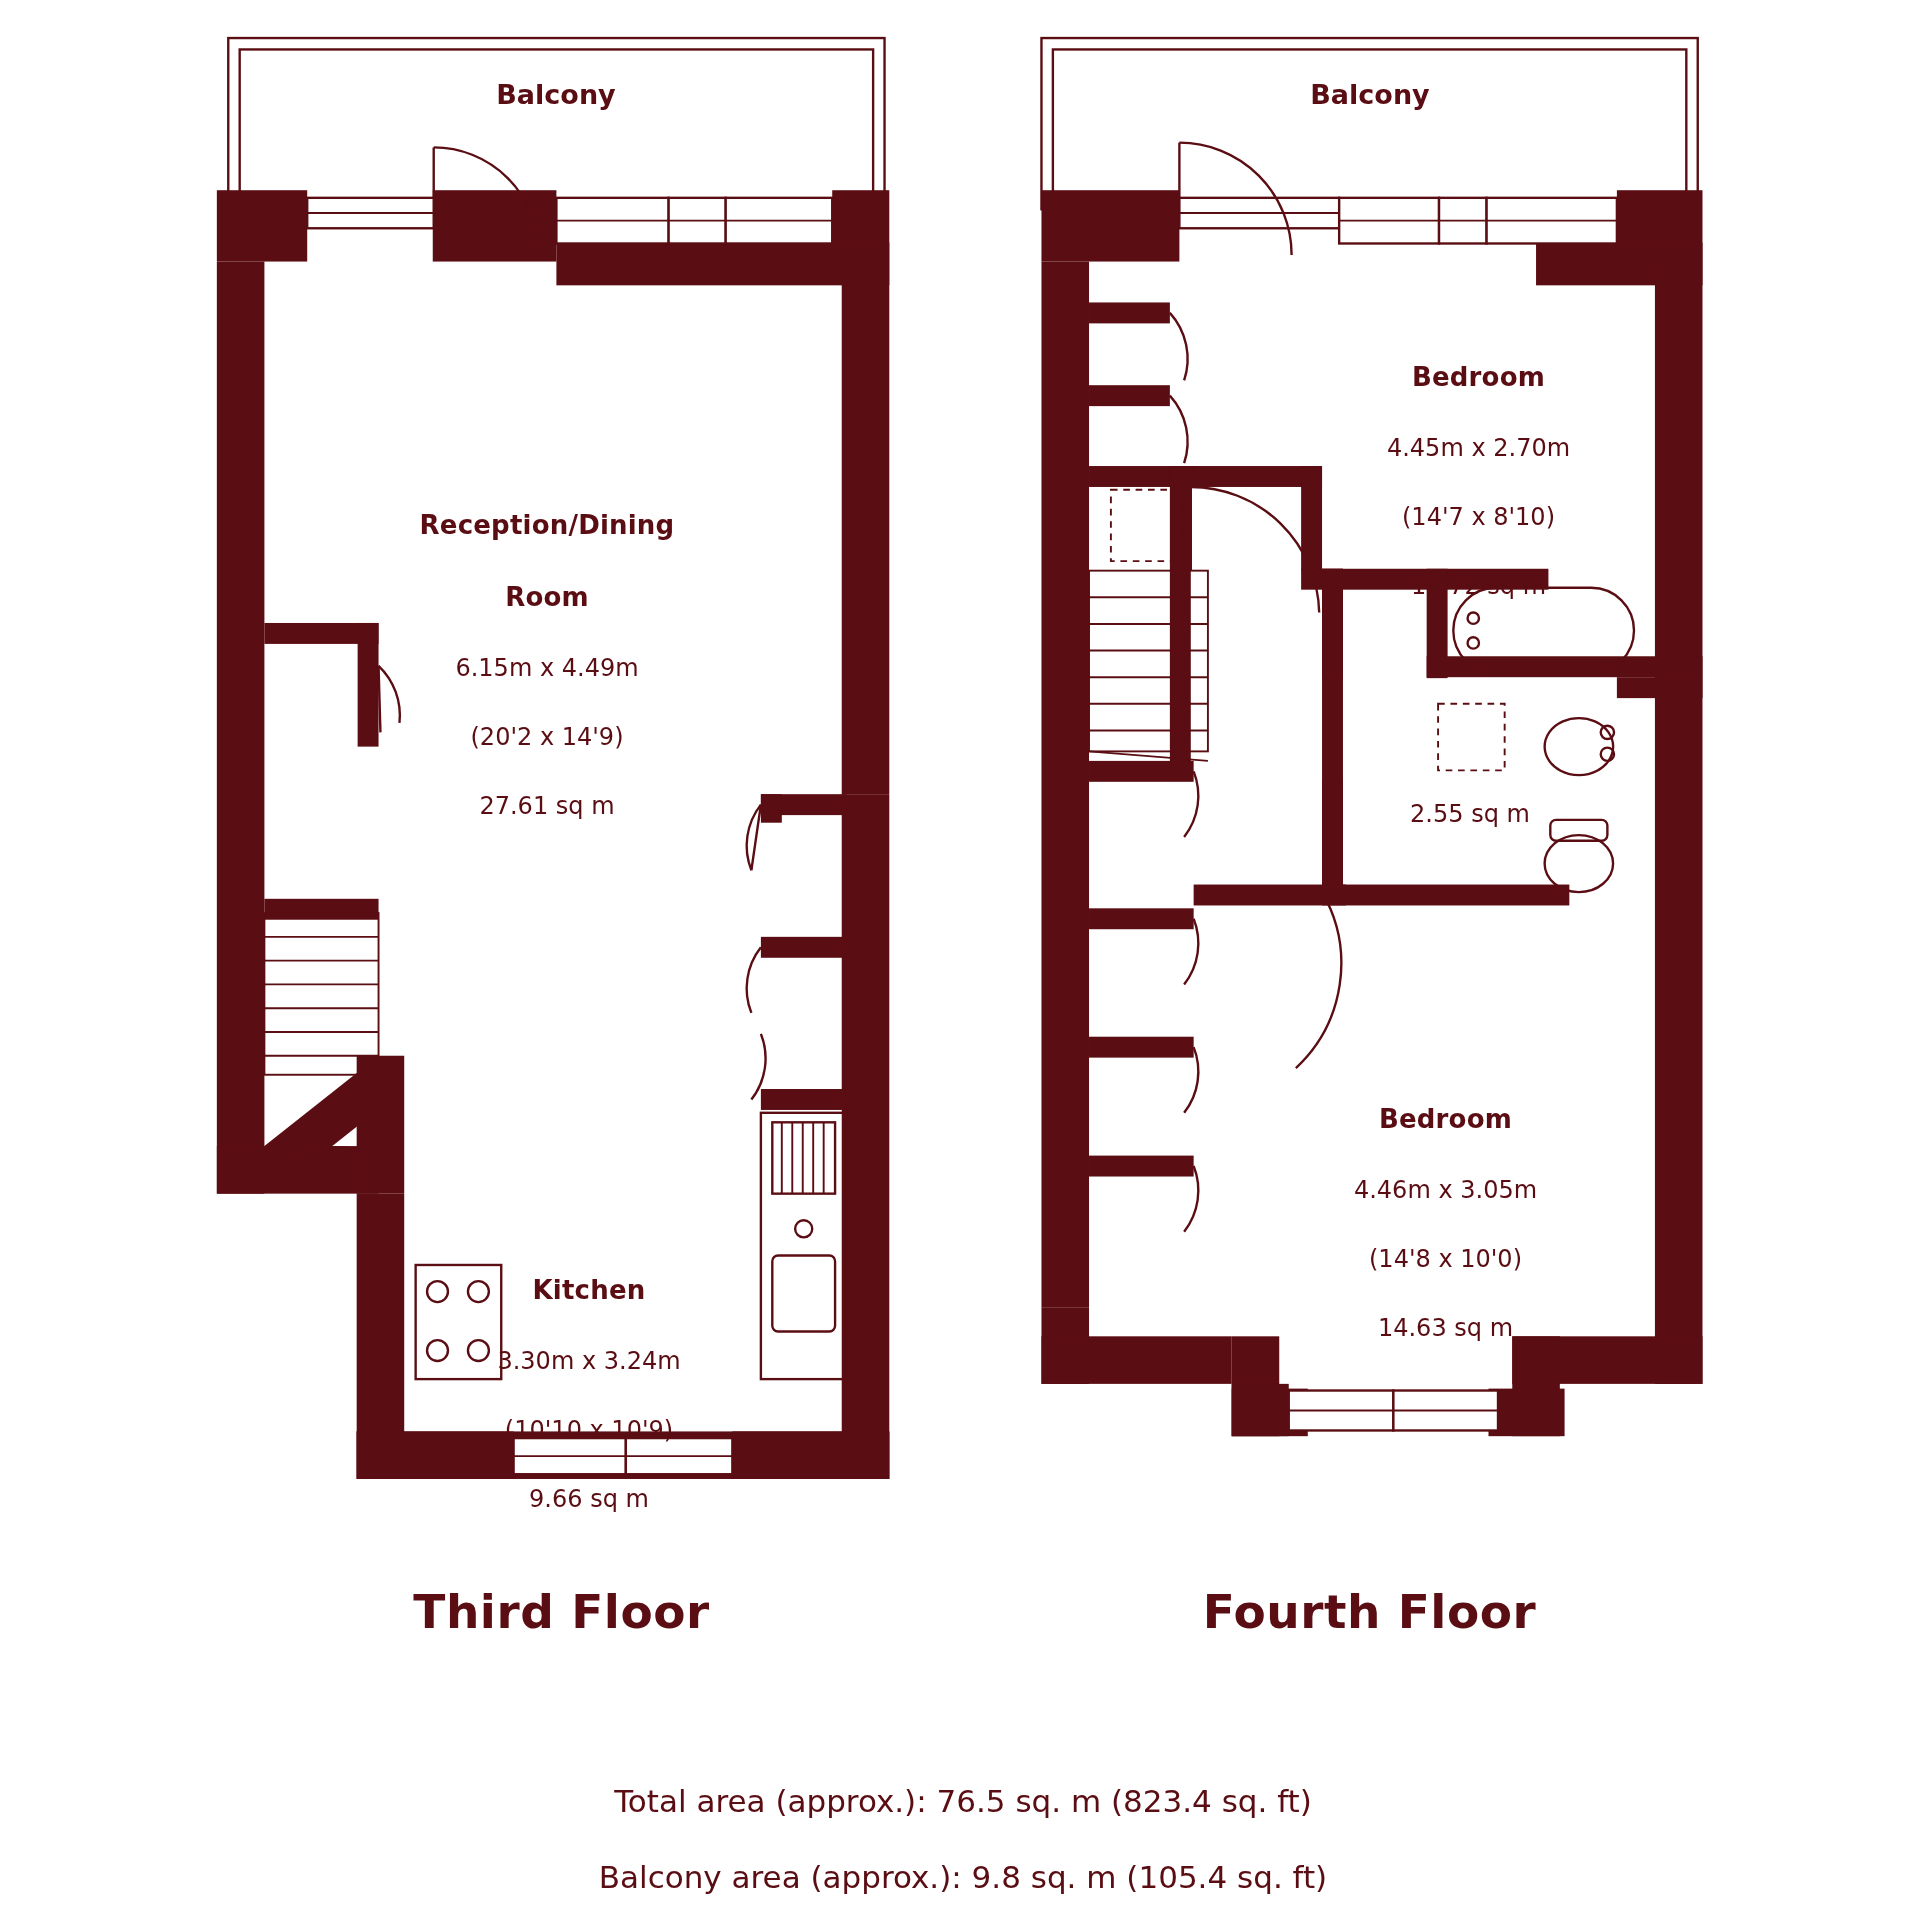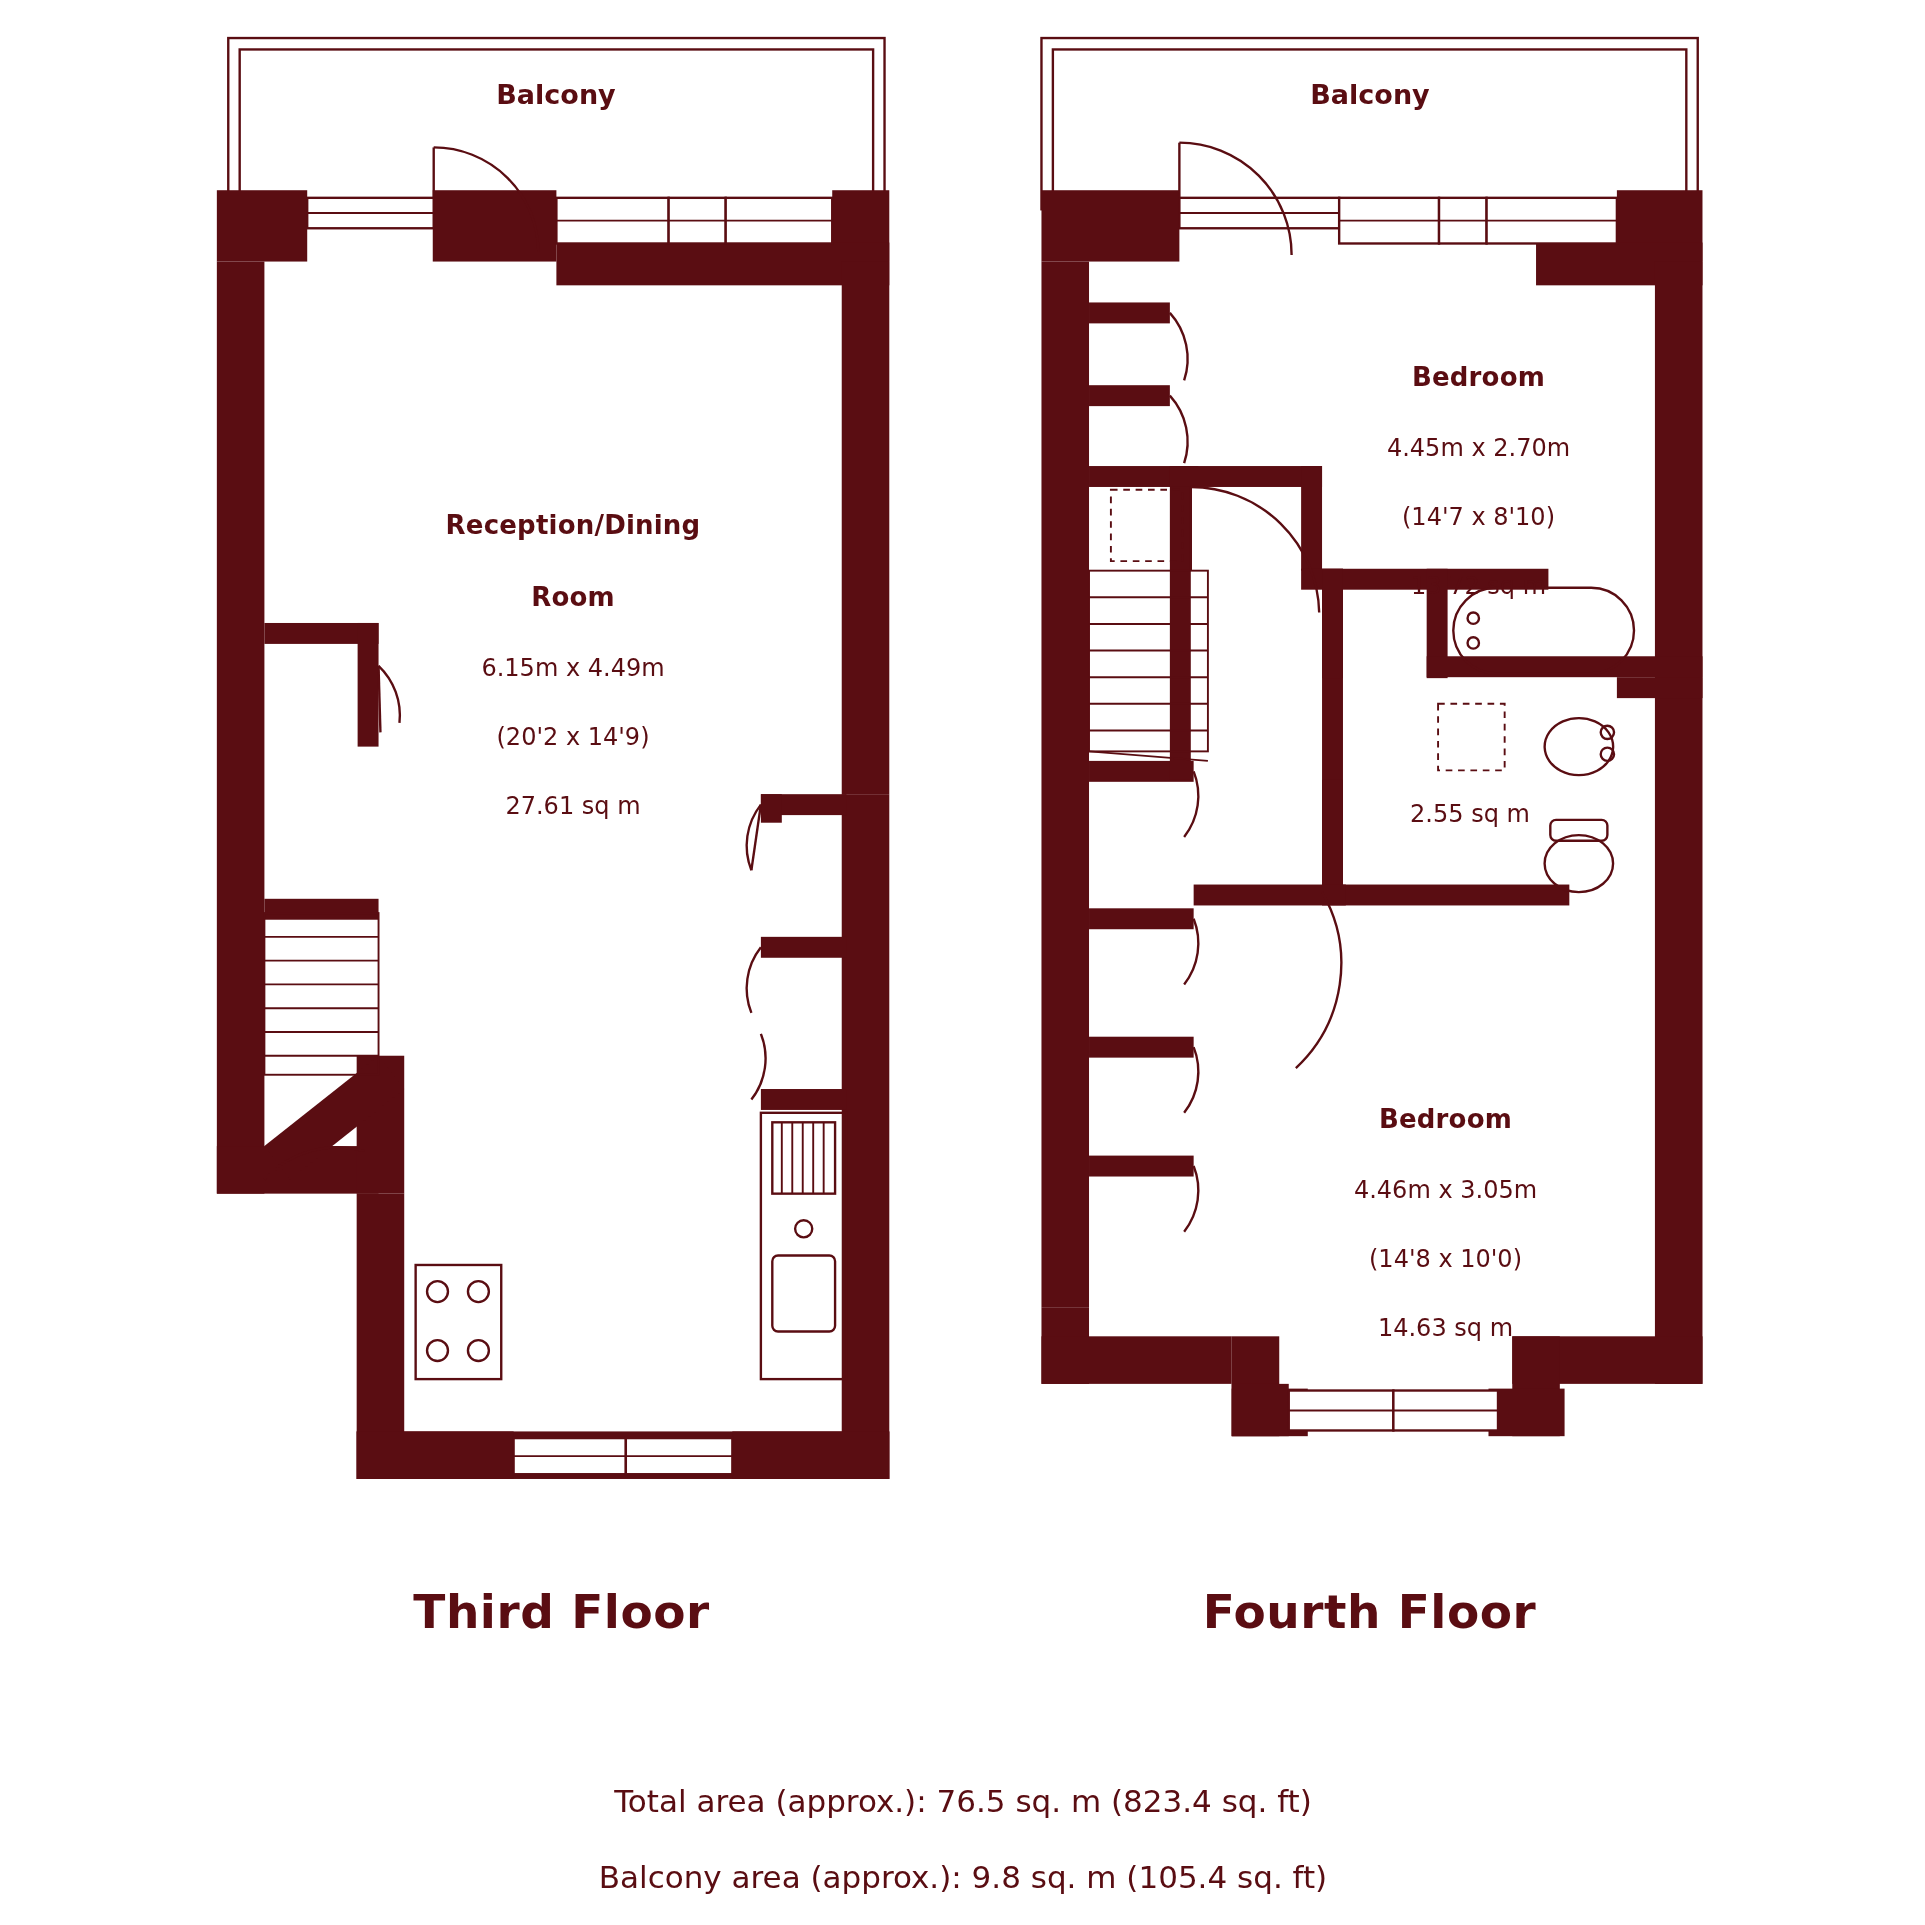--- a/index.html
+++ b/index.html
@@ -287,28 +287,34 @@
         <path d="M 1255 1101 A 70 70 0 0 1 1245 1170" class="door"></path>
         <path d="M 1255 1226 A 70 70 0 0 1 1245 1295" class="door"></path>
       </g>
     </g>
   </svg>
 
   <div class="label balcony-label" style="left:380px; top:78px; width:352px;">Balcony</div>
 
   <div class="label balcony-label" style="left:1194px; top:78px; width:352px;">Balcony</div>
 
-  <div class="label" style="left:354px; top:471px; width:438px;">
+  <div class="label" style="left:328px; top:471px; width:438px;">
     <div class="nm">Reception/Dining</div>
     <div class="nm">Room</div>
     <div class="dim">6.15m x 4.49m</div>
     <div class="dim">(20'2 x 14'9)</div>
     <div class="dim">27.61 sq m</div>
   </div>
 
+  <div class="label" style="left:399px; top:1236px; width:380px;">
+    <div class="nm">Kitchen</div>
+    <div class="dim">3.30m x 3.24m</div>
+    <div class="dim">(10'10 x 10'9)</div>
+    <div class="dim">9.66 sq m</div>
+  </div>
 
   <div class="label" style="left:1279px; top:323px; width:399px;">
     <div class="nm">Bedroom</div>
     <div class="dim">4.45m x 2.70m</div>
     <div class="dim">(14'7 x 8'10)</div>
     <div class="dim">13.72 sq m</div>
   </div>
 
   <div class="label" style="left:1332px; top:761px; width:276px;">
     <div class="dim area-only">2.55 sq m</div>

